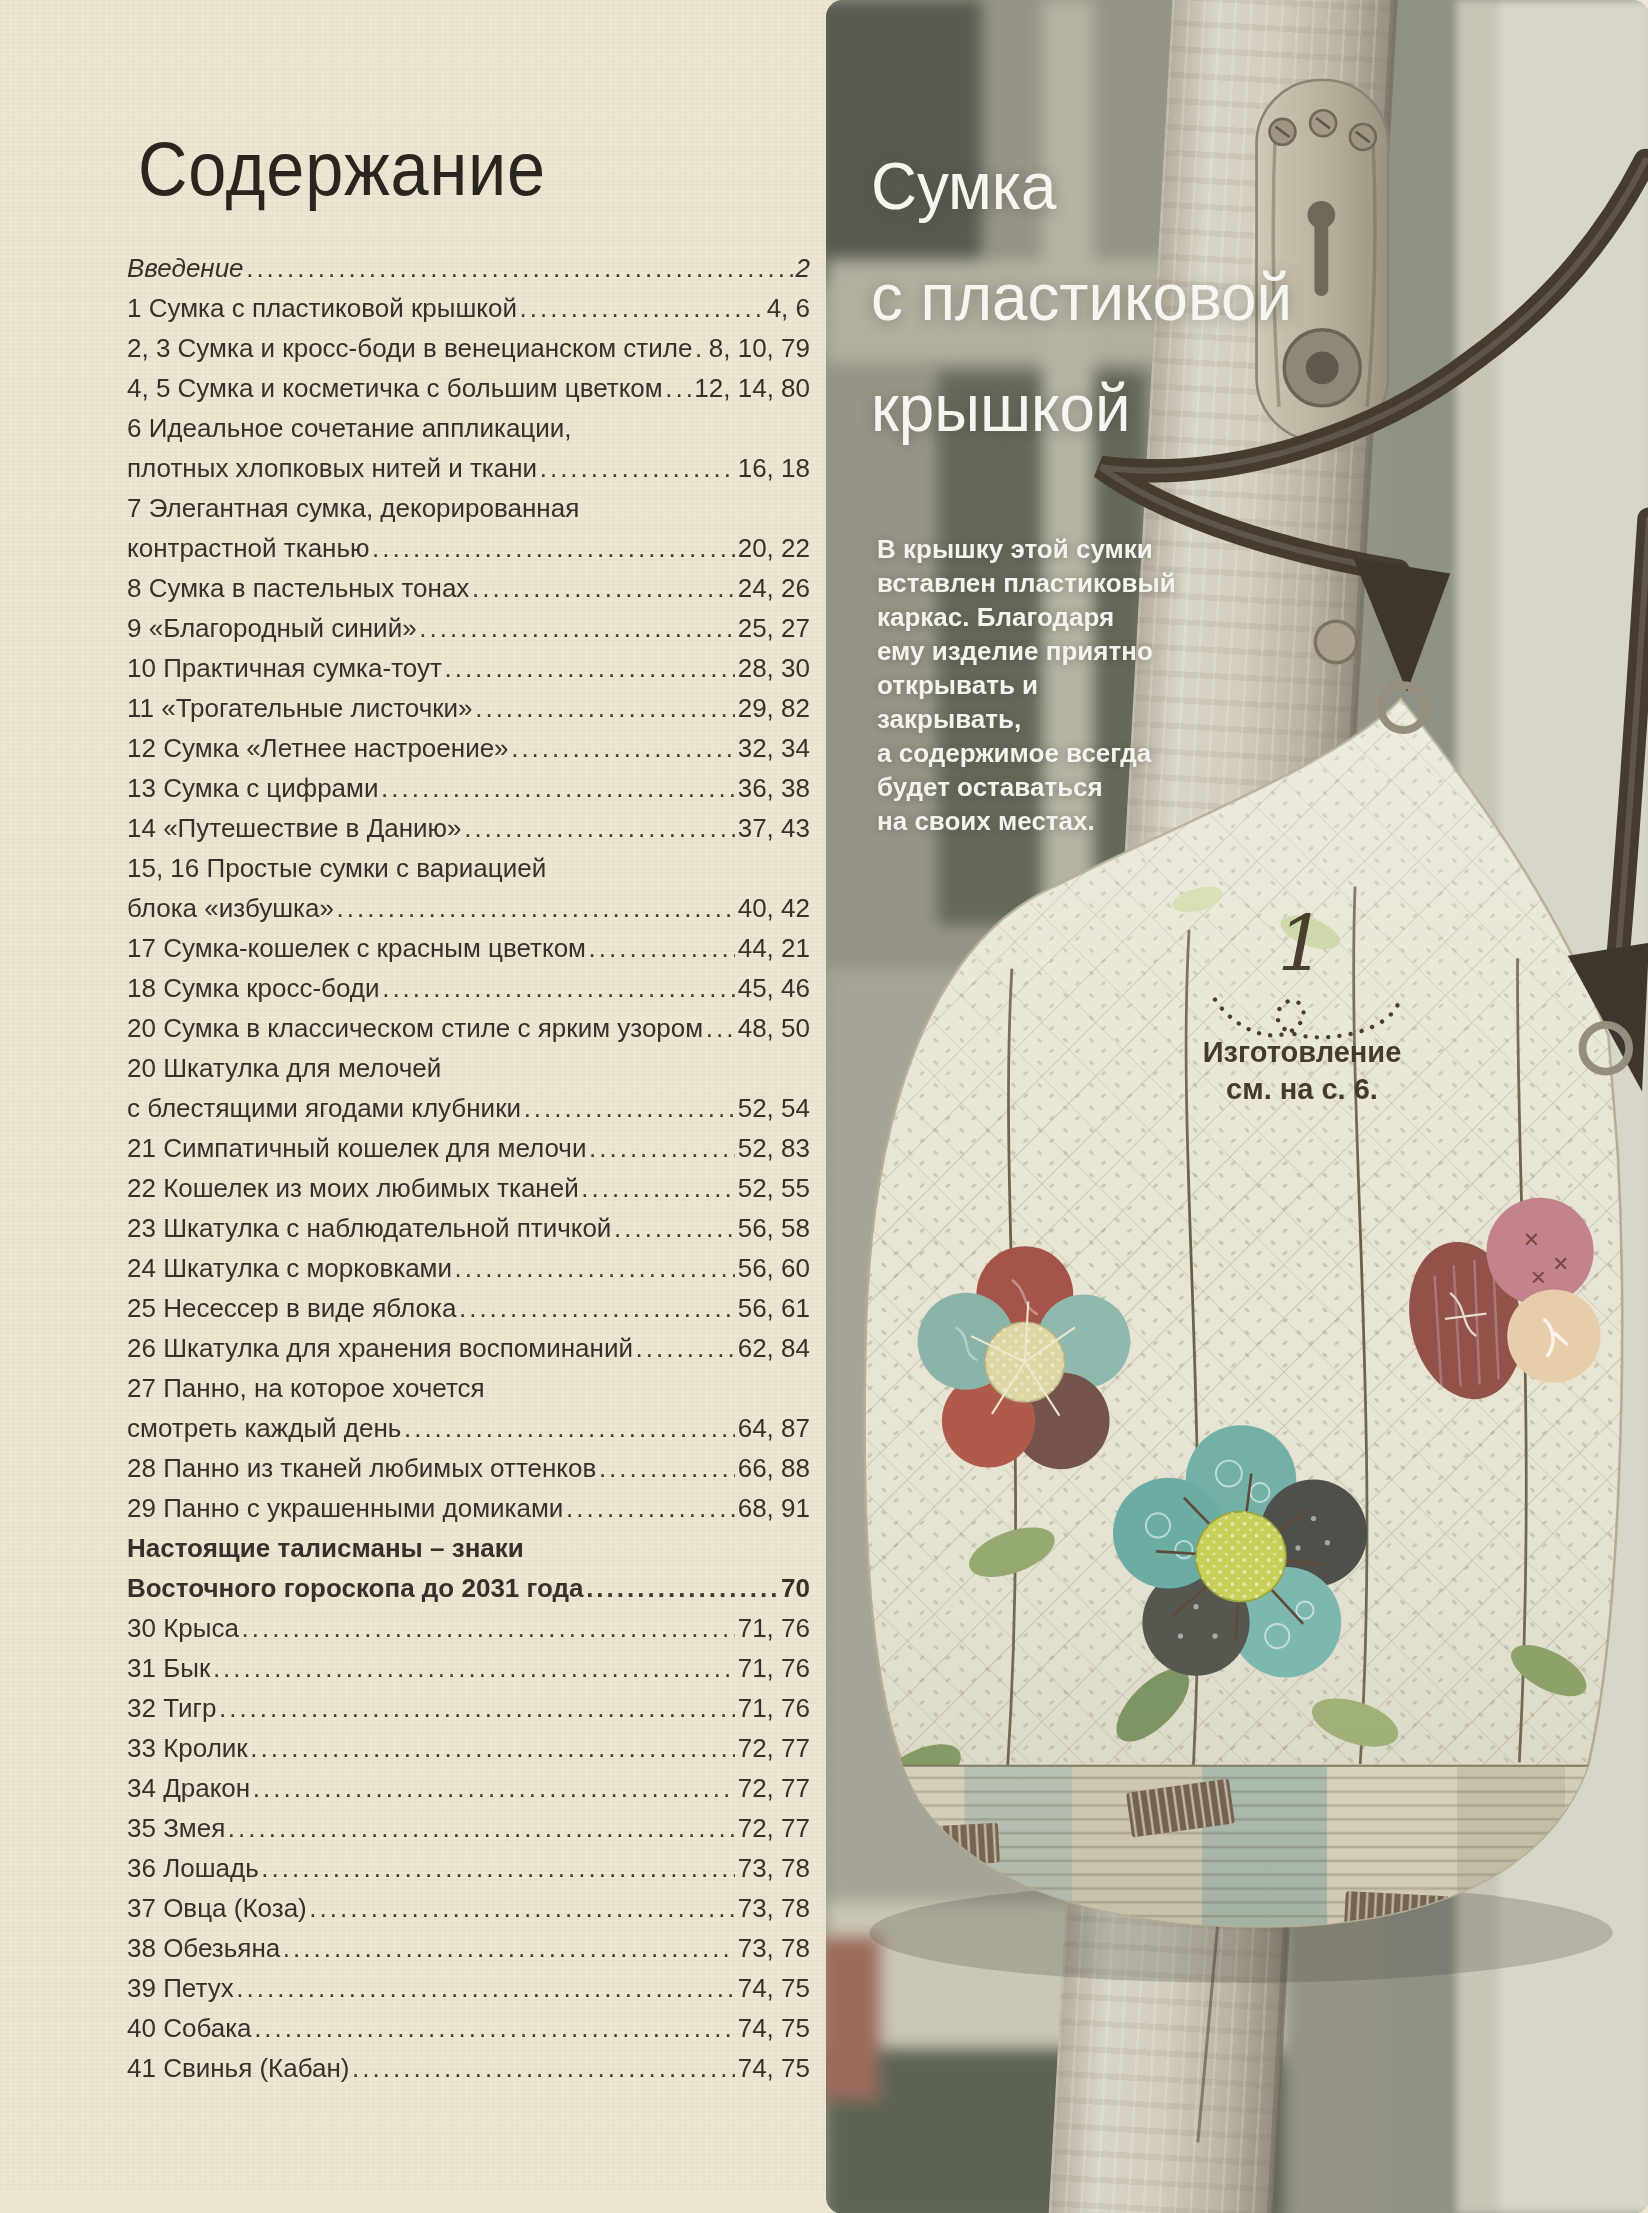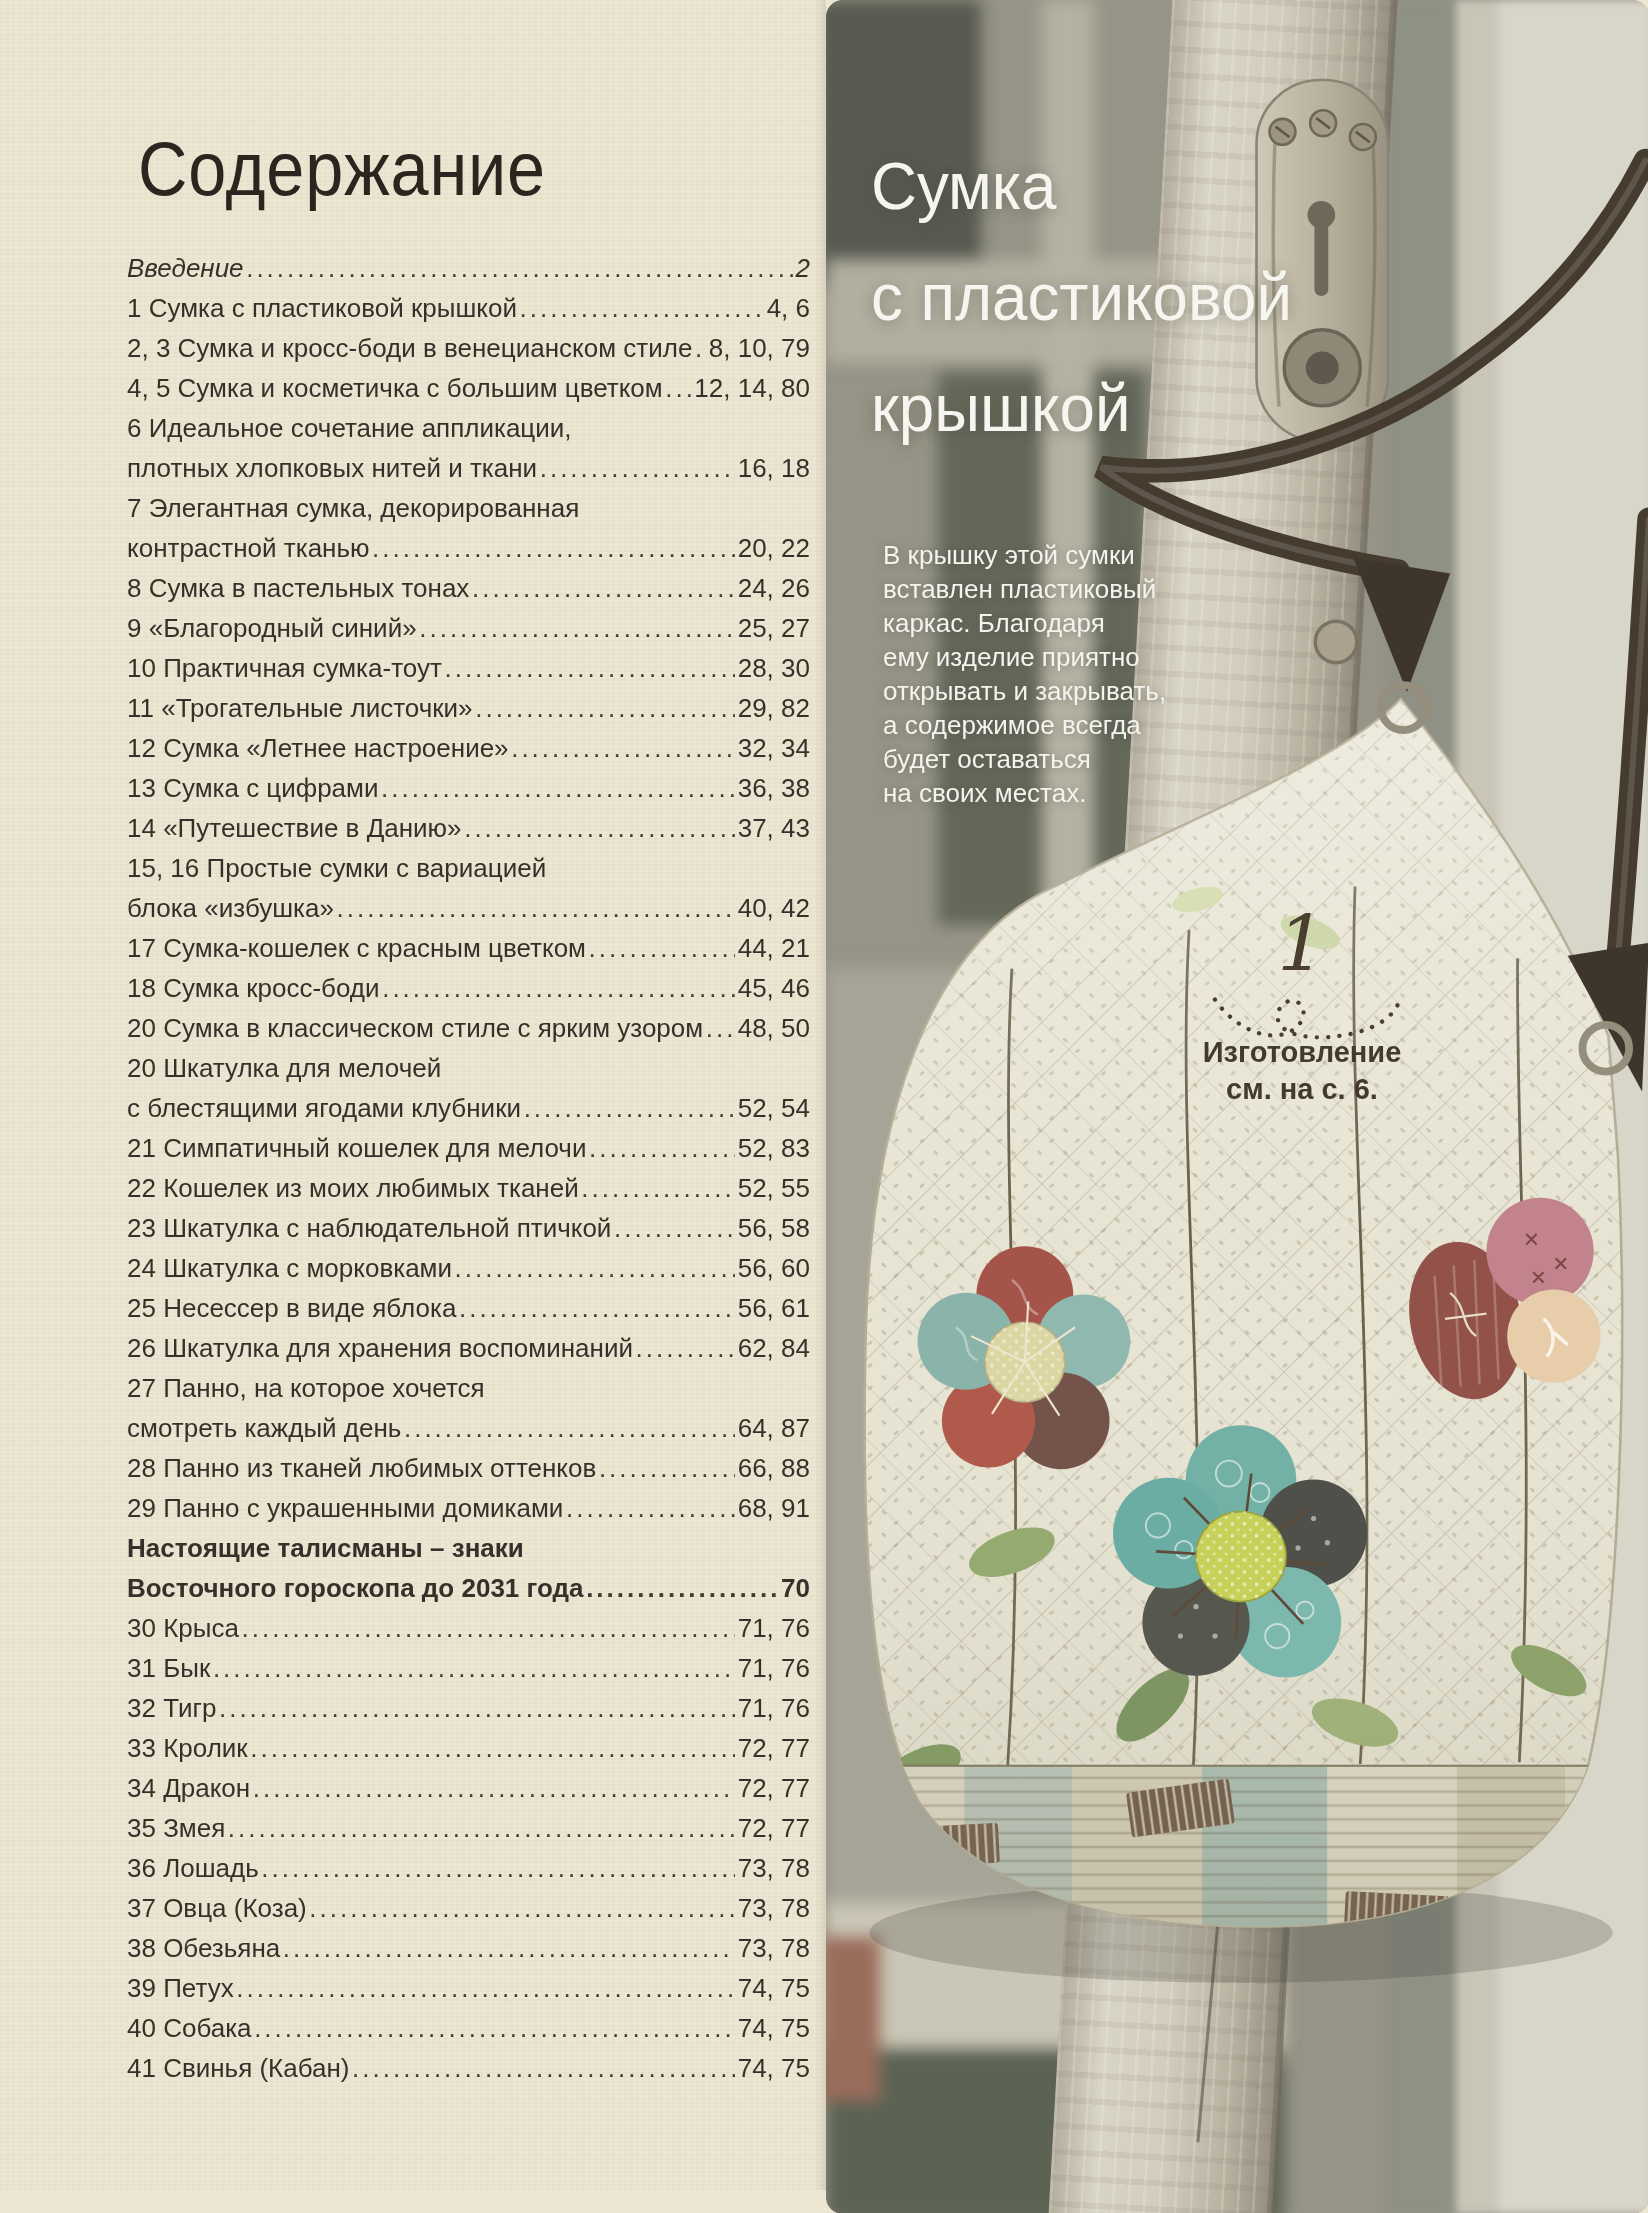--- a/index.html
+++ b/index.html
@@ -3,21 +3,21 @@
 <meta charset="utf-8">
 <style>
   html,body{margin:0;padding:0;background:#444;}
   .canvas{position:relative;width:1649px;height:2214px;overflow:hidden;
           font-family:"Liberation Sans","DejaVu Sans",sans-serif;background:#ece6d3;}
 
   
   .toc-page{position:absolute;left:0;top:0;width:826px;height:2190px;
             background:#ece6d3;
             background-image:repeating-linear-gradient(0deg,rgba(120,105,80,.03) 0 1.7px,transparent 1.7px 4.3px),
-                             repeating-linear-gradient(90deg,rgba(120,105,80,.02) 0 2.6px,transparent 2.6px 6px);}
+                             repeating-linear-gradient(90deg,rgba(120,105,80,.02) 0 2.6px,transparent 2.6px 6px);padding-left:16px;}
   .toc-page::after{content:"";position:absolute;right:0;top:0;width:12px;height:100%;
             background:linear-gradient(90deg,transparent,rgba(60,50,35,.10));}
   .toc-title{position:absolute;left:138px;top:131px;margin:0;
             font-size:76px;font-weight:400;color:#2b2520;line-height:1;
             transform:scaleX(.90);transform-origin:left top;letter-spacing:0.9px;}
   .toc-list{position:absolute;left:127px;top:248px;width:683px;color:#37302a;
             font-size:26px;line-height:40px;}
   .toc-entry .trow{display:flex;align-items:baseline;}
   .toc-entry .tt{white-space:nowrap;}
   .toc-entry .dots{flex:1 1 8.6px;min-width:8.6px;overflow:hidden;white-space:nowrap;
@@ -43,22 +43,22 @@
   .door-post::after{content:"";position:absolute;right:-1.7px;top:0;width:7px;height:100%;background:#6f695c;opacity:.65;}
   .post-crack{position:absolute;left:152px;top:1686px;width:2.6px;height:484px;background:#4d463b;opacity:.55;
       transform:rotate(2deg);}
 
   .bag-svg{position:absolute;left:0;top:0;}
 
   .photo-heading{position:absolute;left:45px;top:130px;margin:0;
       font-size:67px;font-weight:400;line-height:111px;color:#f6f5ef;
       white-space:pre-line;transform:scaleX(.95);transform-origin:left top;
       text-shadow:0 1.7px 14px rgba(70,70,60,.45);}
-  .photo-desc{position:absolute;left:45px;top:526px;width:311px;margin:12px;
-      font-size:26px;font-weight:400;line-height:34px;color:#f4f3ee;
+  .photo-desc{position:absolute;left:45px;top:526px;width:311px;margin:6px;
+      font-size:26px;font-weight:700;line-height:34px;color:#f4f3ee;
       white-space:pre-line;text-shadow:0 0.9px 8.6px rgba(70,70,60,.4);}
   .step-num{position:absolute;left:415px;top:906px;width:121px;text-align:center;
       font-family:"DejaVu Serif","Liberation Serif",serif;font-style:italic;
       font-size:76px;color:#4a3e2f;line-height:1;}
   .flourish{position:absolute;left:380px;top:984px;}
   .step-caption{position:absolute;left:329px;top:1034px;width:294px;text-align:center;
       font-size:29px;font-weight:700;line-height:37px;color:#44392d;white-space:pre-line;}
 </style>
 </head>
 <body>

